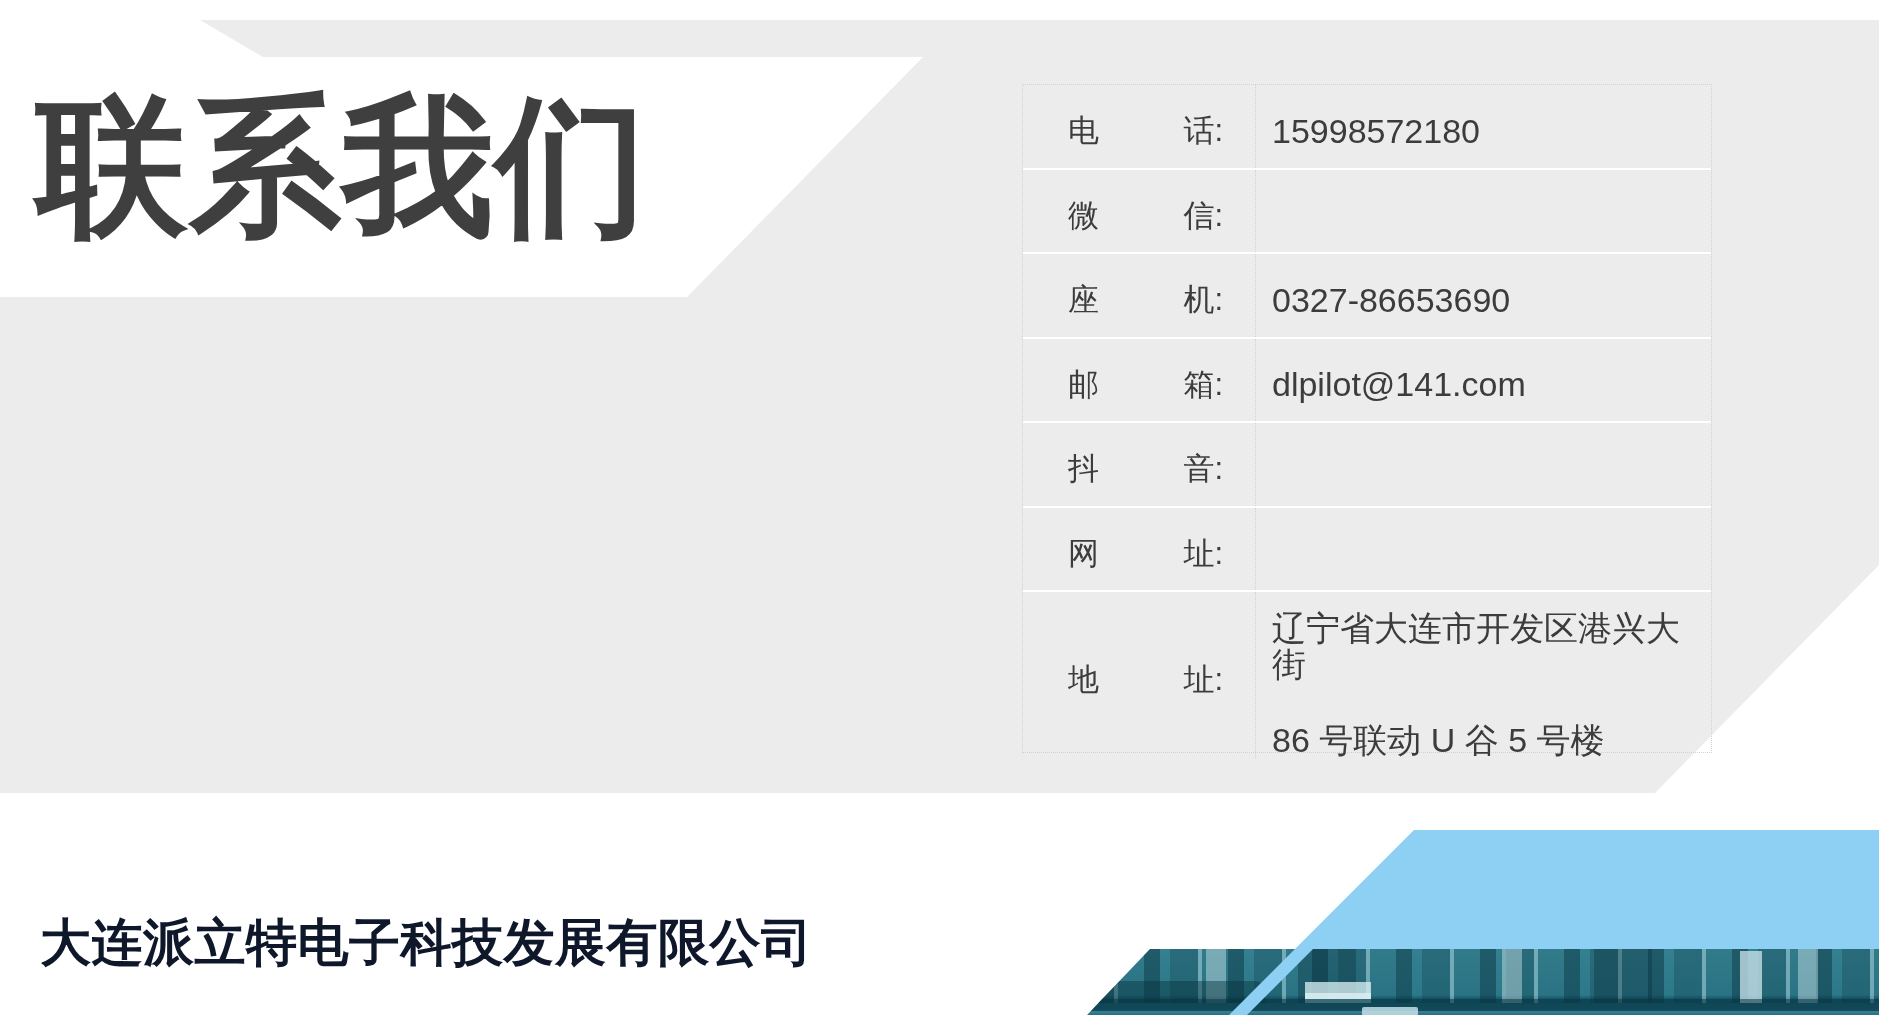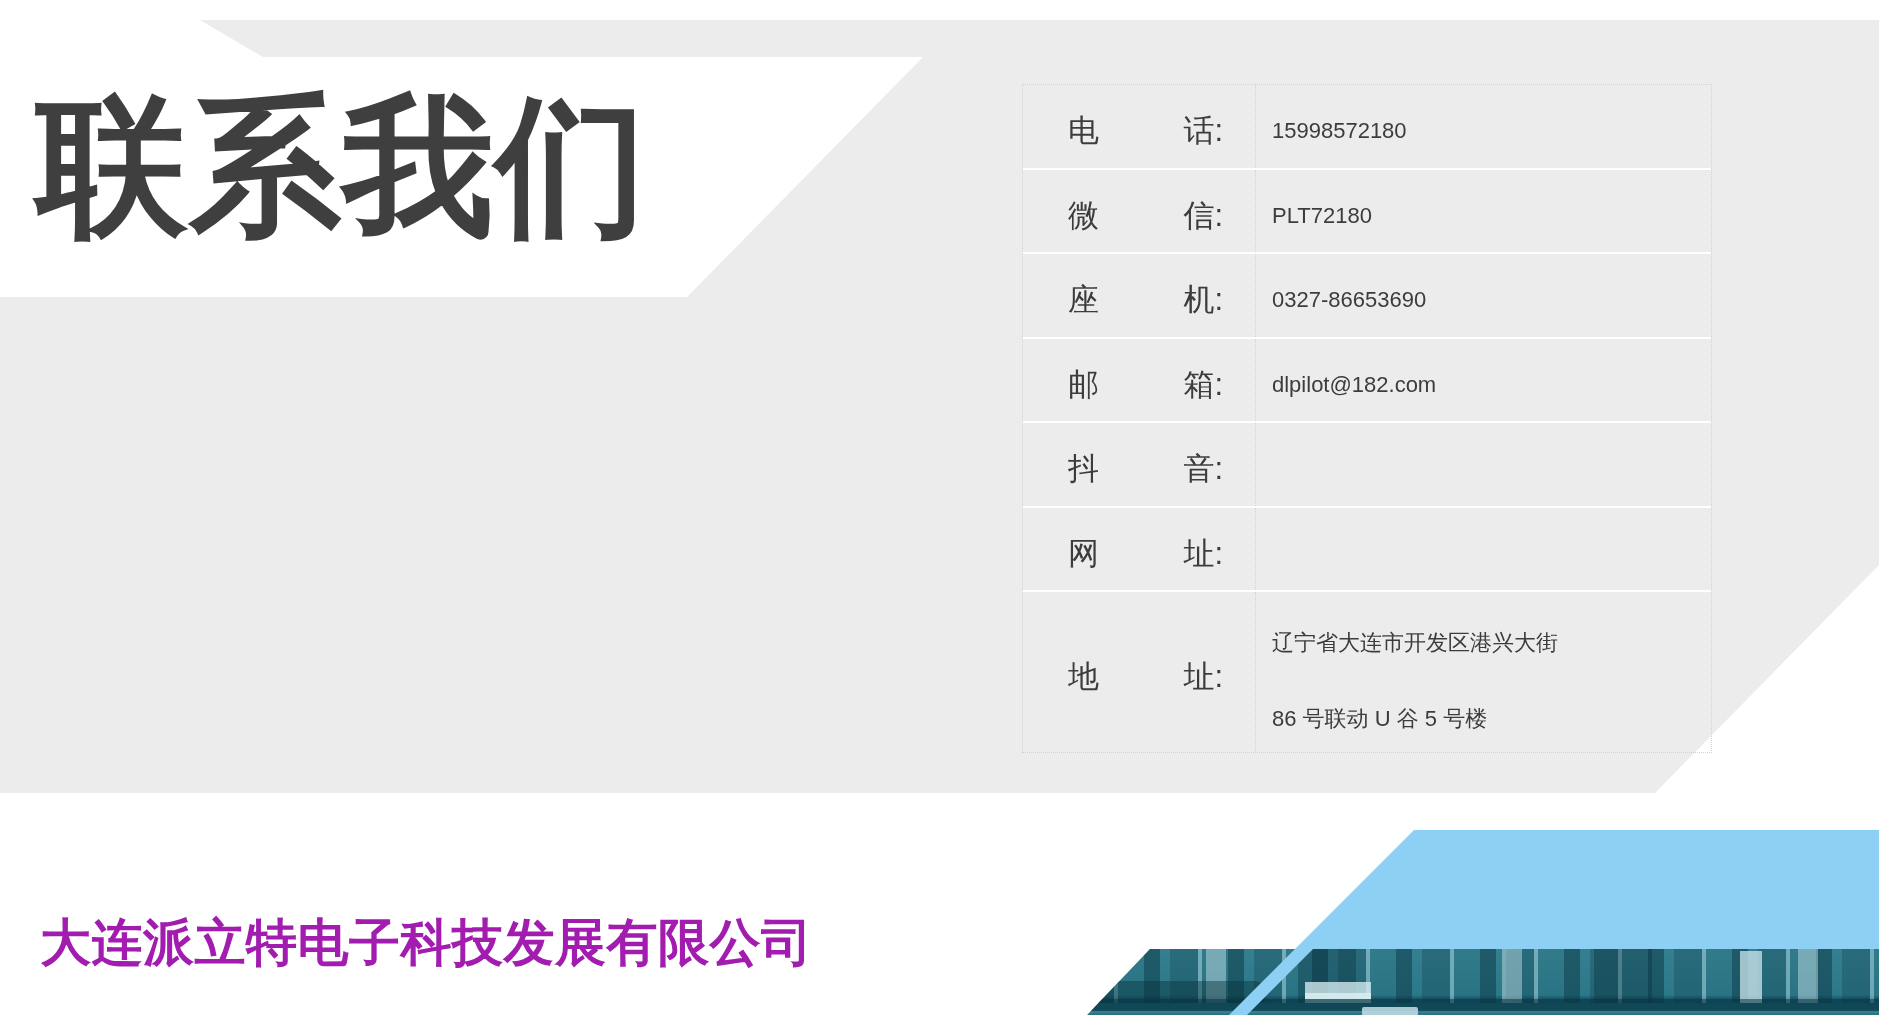--- a/index.html
+++ b/index.html
@@ -39,31 +39,31 @@
   .cell-label {
     flex:0 0 233px; box-sizing:border-box;
     border-right:1px dotted #d2d2d2;
     display:flex; align-items:center; justify-content:space-between;
     padding:10px 32px 0 45px;
     font-size:31px;
   }
   .cell-value {
     flex:1 1 auto; display:flex; align-items:center;
     padding:10px 10px 0 16px;
-    font-size:22px;
+    font-size:34px;
   }
   .crow.last .cell-value {
     flex-direction:column; align-items:flex-start; justify-content:center;
     gap:40px; padding-top:18px;
   }
   .addr-line { display:block; line-height:36px; }
   
   .company-name {
     position:absolute; left:40px; top:889px;
-    font-size:51px; font-weight:bold; color:#a21caf;
+    font-size:51px; font-weight:bold; color:#0f172a;
     letter-spacing:0.5px; white-space:nowrap;
   }
   
   .blue-shape {
     position:absolute; inset:0; background:#8ecff4;
     clip-path:polygon(1414px 810px, 1879px 810px, 1879px 1015px, 1209px 1015px);
   }
   .photo {
     position:absolute; left:0; top:929px; width:1879px; height:86px;
     clip-path:polygon(1150px 0, 1879px 0, 1879px 86px, 1068px 86px);
@@ -140,42 +140,39 @@
       <div class="cell-value">
         <span>15998572180</span>
       </div>
     </div>
 
     <div class="crow">
       <div class="cell-label">
         <span>微</span>
         <span>信:</span>
       </div>
-      <div class="cell-value">
-        <span>PLT72180</span>
-      </div>
     </div>
 
     <div class="crow">
       <div class="cell-label">
         <span>座</span>
         <span>机:</span>
       </div>
       <div class="cell-value">
         <span>0327-86653690</span>
       </div>
     </div>
 
     <div class="crow">
       <div class="cell-label">
         <span>邮</span>
         <span>箱:</span>
       </div>
       <div class="cell-value">
-        <span>dlpilot@182.com</span>
+        <span>dlpilot@141.com</span>
       </div>
     </div>
 
     <div class="crow">
       <div class="cell-label">
         <span>抖</span>
         <span>音:</span>
       </div>
     </div>
 

